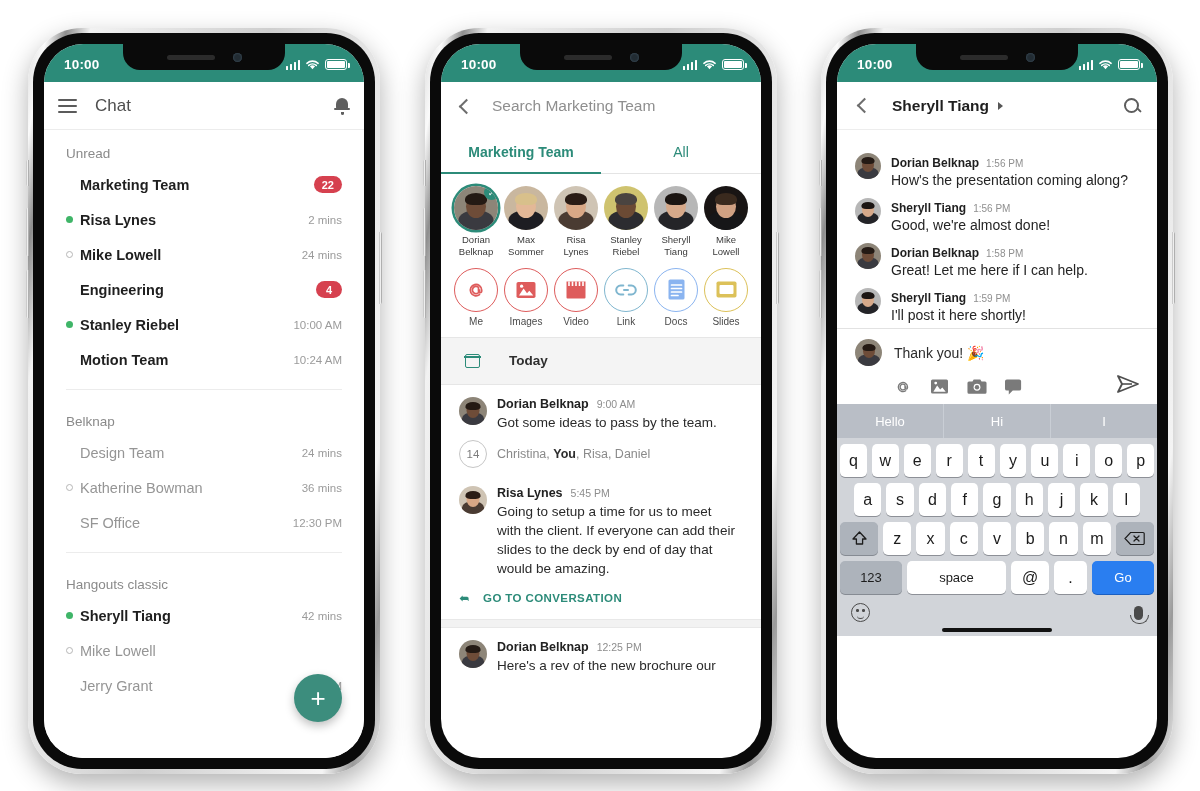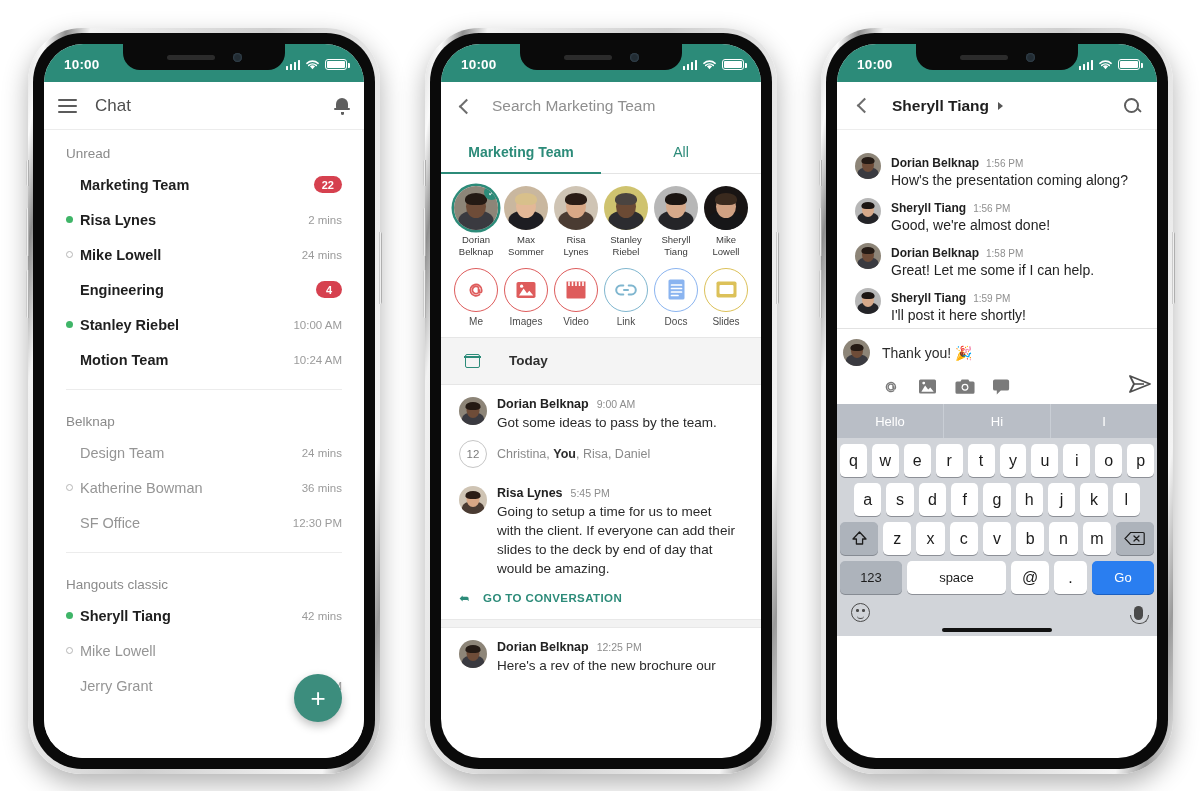--- a/index.html
+++ b/index.html
@@ -200,21 +200,21 @@
   .magnifier { margin-left:auto; width:15px;height:15px;border:2px solid #5d5d5d;border-radius:50%; position:relative; cursor:pointer;}
   .magnifier::after{content:"";position:absolute;width:6px;height:2px;background:#5d5d5d;transform:rotate(45deg);right:-5px;bottom:0;border-radius:1px;}
 
   .conv-area { padding-top: 18px; }
   .cmsg { display:flex; gap:10px; padding: 5px 20px 5px 18px; }
   .cav { width:26px;height:26px;border-radius:50%;flex:none;overflow:hidden;position:relative;}
   .cname{font-size:12px;font-weight:bold;color:#1f1f1f;}
   .ctime{font-size:10px;color:#8f8f8f;margin-left:7px;}
   .ctext{font-size:14px;color:#242424;margin-top:1px;}
 
-  .composer { border-top:1px solid #e2e2e2; padding: 10px 6px 6px; text-align: center; }
+  .composer { border-top:1px solid #e2e2e2; padding: 10px 18px 6px; text-align: center; }
   .comp-top { display:flex; align-items:center; gap:12px; }
   .comp-av { width:27px;height:27px;border-radius:50%;overflow:hidden;position:relative;flex:none;}
   .comp-val { font-size:14px; color:#2c2c2c; }
   .comp-icons { display:flex; align-items:center; gap:18px; padding: 9px 0 0 39px; }
   .ci { color:#7a7a7a; cursor:pointer; display:flex; align-items:center;}
   .send { margin-left:auto; color:#4f4f4f; font-size:19px; cursor:pointer; }
 
   
   .kbd { background:#d1d4d9; padding-bottom: 4px; }
   .predict { display:flex; height: 34px; background:#b9bec6; }
@@ -551,21 +551,21 @@
               </div>
               <div class="msg-body">
                 <div class="msg-head">
                   <span class="msg-name">Dorian Belknap</span>
                   <span class="msg-time">9:00 AM</span>
                 </div>
                 <div class="msg-text">Got some ideas to pass by the team.</div>
               </div>
             </div>
             <div class="grouprow">
-              <span class="countcircle">12</span>
+              <span class="countcircle">14</span>
               <span class="grouptxt">Christina, <b>You</b>, Risa, Daniel</span>
             </div>
             <div class="msg">
               <div class="msg-av">
                 <span class="f-bg" style="background:#cfc4b4"></span>
                 <span class="f-body" style="width:22px;height:13px;bottom:0;background:#4a3b32"></span>
                 <span class="f-head" style="width:13px;height:15px;top:6px;background:#d9a886"></span>
                 <span class="f-head" style="width:15px;height:8px;top:5px;background:#2a1c15;border-radius:50% 50% 35% 35%"></span>
               </div>
               <div class="msg-body">
@@ -665,21 +665,21 @@
             </div>
             <div class="cmsg">
               <div class="cav">
                 <span class="f-bg" style="background:#8d8578"></span>
                 <span class="f-body" style="width:21px;height:12px;bottom:0;background:#3a3a40"></span>
                 <span class="f-head" style="width:12px;height:14px;top:5px;background:#6e4c38"></span>
                 <span class="f-head" style="width:13px;height:7px;top:4px;background:#241a14;border-radius:50% 50% 35% 35%"></span>
               </div>
               <div>
                 <div><span class="cname">Dorian Belknap</span><span class="ctime">1:58 PM</span></div>
-                <div class="ctext">Great! Let me some if I can help.</div>
+                <div class="ctext">Great! Let me here if I can help.</div>
               </div>
             </div>
             <div class="cmsg">
               <div class="cav">
                 <span class="f-bg" style="background:#b7b7b7"></span>
                 <span class="f-body" style="width:21px;height:12px;bottom:0;background:#242428"></span>
                 <span class="f-head" style="width:12px;height:14px;top:5px;background:#d6a98a"></span>
                 <span class="f-head" style="width:13px;height:7px;top:4px;background:#1b1512;border-radius:50% 50% 35% 35%"></span>
               </div>
               <div>

